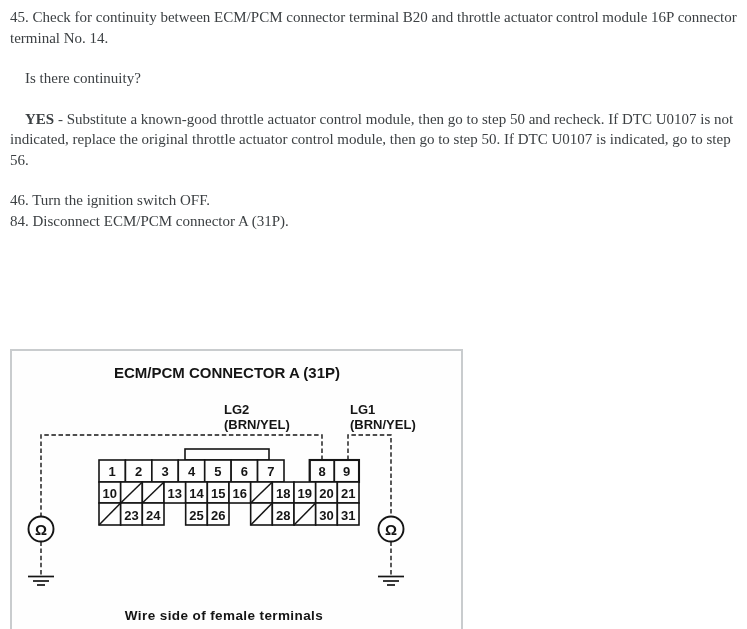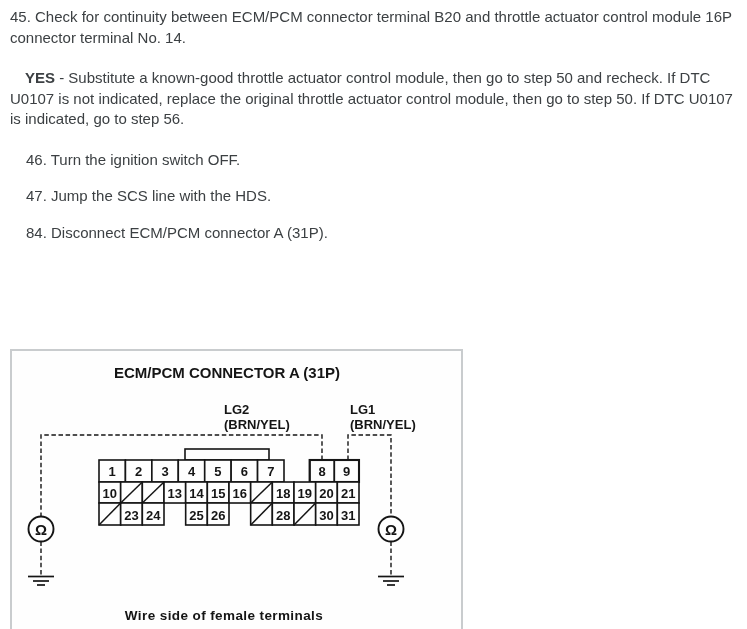--- a/index.html
+++ b/index.html
@@ -3,24 +3,24 @@
 <meta charset="utf-8">
 <style>
   html,body{margin:0;padding:0;}
   body{
     width:747px;height:629px;position:relative;overflow:hidden;
     background:#ffffff;
     font-family:"Liberation Sans","DejaVu Sans",sans-serif;
   }
   .doc{
     position:absolute;left:10px;top:7px;width:729px;
-    font-size:15px;line-height:20.5px;color:#3c4043;
+    font-size:15px;line-height:20.5px;color:#3c4043;font-family:Liberation Serif, serif;
   }
   .doc p{margin:0 0 20px;}
-  .doc p.tight{margin:16px;}
+  .doc p.tight{margin:0;}
   .indent{text-indent:15px;}
   .lead{font-weight:bold;}
   .figure{
     position:absolute;left:10px;top:349px;width:453px;height:290px;
     box-sizing:border-box;border:2px solid #c9ccce;background:#fefefe;
   }
   .figure svg{display:block;}
   svg text{
     font-family:"Liberation Sans","DejaVu Sans",sans-serif;
     fill:#151515;
@@ -29,23 +29,23 @@
   .wire-label{font-size:13px;font-weight:bold;}
   .pin-num{font-size:13px;font-weight:bold;}
   .fig-caption{font-size:13.5px;font-weight:bold;letter-spacing:.4px;}
   .ohm{font-size:15px;font-weight:bold;}
 </style>
 </head>
 <body>
 
 <div class="doc">
   <p class="step">45. Check for continuity between ECM/PCM connector terminal B20 and throttle actuator control module 16P connector terminal No. 14.</p>
+  <p class="indent">Is there continuity?</p>
   <p class="indent"><span class="lead">YES</span><span> - Substitute a known-good throttle actuator control module, then go to step 50 and recheck. If DTC U0107 is not indicated, replace the original throttle actuator control module, then go to step 50. If DTC U0107 is indicated, go to step 56.</span></p>
   <p class="tight">46. Turn the ignition switch OFF.</p>
-  <p class="tight">47. Jump the SCS line with the HDS.</p>
   <p class="tight">84. Disconnect ECM/PCM connector A (31P).</p>
 </div>
 
 <div class="figure">
 <svg width="449" height="286" viewBox="0 0 449 286">
 
   <text class="fig-title" x="215" y="27" text-anchor="middle">ECM/PCM CONNECTOR A (31P)</text>
 
   <g>
     <text class="wire-label" x="212" y="63">LG2</text>

